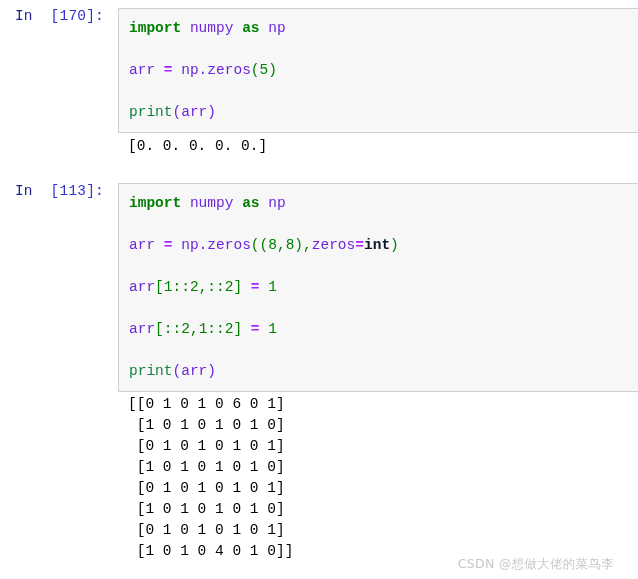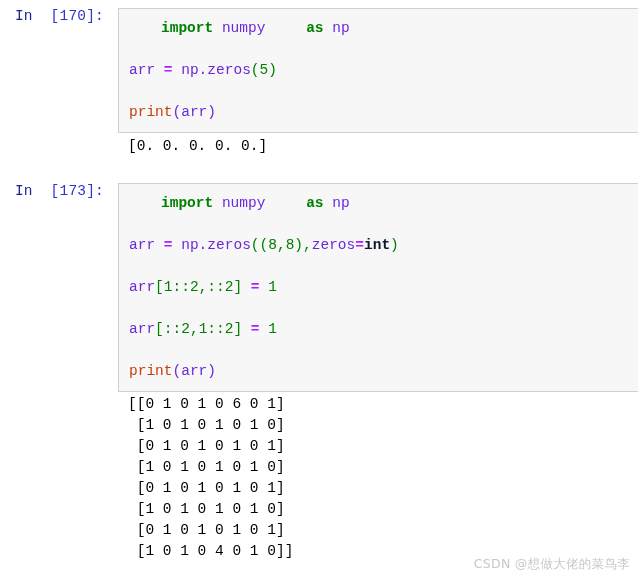--- a/index.html
+++ b/index.html
@@ -62,25 +62,25 @@
     font-size: 14.5px;
     line-height: 21px;
     color: #000000;
     white-space: pre;
     margin: 0;
     padding: 0;
     height: 21px;
   }
   .code-line + .code-line { margin-top: 21px; }
 
-  .kw   { color: #008000; font-weight: bold; margin-left: 32px; }
+  .kw   { color: #008000; font-weight: bold; }
   .op   { color: #aa22ff; font-weight: bold; }
   .num  { color: #008000; }
   .punc { color: #008000; }
-  .fn   { color: #c2410c; }
+  .fn   { color: #15803d; }
   .plain{ color: #6d28d9; }
   .builtin { color: #0f172a; font-weight: bold; }
 
   
   .output-area {
     position: absolute;
     left: 118px;
     width: 520px;
     background: #ffffff;
     padding-left: 10px;
@@ -91,21 +91,21 @@
     font-size: 14.5px;
     line-height: 21px;
     color: #000000;
     white-space: pre;
     margin: 0;
   }
 
   
   .watermark {
     position: absolute;
-    right: 8px;
+    right: 24px;
     bottom: 6px;
     color: #c8c8c8;
     font-family: "DejaVu Sans", sans-serif;
     font-size: 12.5px;
     white-space: pre;
     letter-spacing: 0.3px;
     margin-left: 16px;
   }
 </style>
 </head>
@@ -120,21 +120,21 @@
       <div class="code-line"><span class="plain">arr </span><span class="op">=</span><span class="plain"> np.zeros</span><span class="punc">(</span><span class="num">5</span><span class="punc">)</span></div>
       <div class="code-line"><span class="fn">print</span><span class="plain">(arr)</span></div>
     </div>
   </div>
 
   <div class="output-area" style="top:136px;">
     <div class="out-line">[0. 0. 0. 0. 0.]</div>
   </div>
 
   <div class="cell" style="top:183px;">
-    <div class="prompt"><span class="in-word">In</span><span>  </span><span class="in-num">[173]:</span></div>
+    <div class="prompt"><span class="in-word">In</span><span>  </span><span class="in-num">[113]:</span></div>
     <div class="input-area">
       <div class="code-line"><span class="kw">import</span><span class="plain"> numpy </span><span class="kw">as</span><span class="plain"> np</span></div>
       <div class="code-line"><span class="plain">arr </span><span class="op">=</span><span class="plain"> np.zeros</span><span class="punc">((</span><span class="num">8</span><span class="punc">,</span><span class="num">8</span><span class="punc">),</span><span class="plain">zeros</span><span class="op">=</span><span class="builtin">int</span><span class="punc">)</span></div>
       <div class="code-line"><span class="plain">arr</span><span class="punc">[</span><span class="num">1</span><span class="punc">::</span><span class="num">2</span><span class="punc">,</span><span class="punc">::</span><span class="num">2</span><span class="punc">]</span><span class="plain"> </span><span class="op">=</span><span class="plain"> </span><span class="num">1</span></div>
       <div class="code-line"><span class="plain">arr</span><span class="punc">[</span><span class="punc">::</span><span class="num">2</span><span class="punc">,</span><span class="num">1</span><span class="punc">::</span><span class="num">2</span><span class="punc">]</span><span class="plain"> </span><span class="op">=</span><span class="plain"> </span><span class="num">1</span></div>
       <div class="code-line"><span class="fn">print</span><span class="plain">(arr)</span></div>
     </div>
   </div>
 
   <div class="output-area" style="top:394px;">

